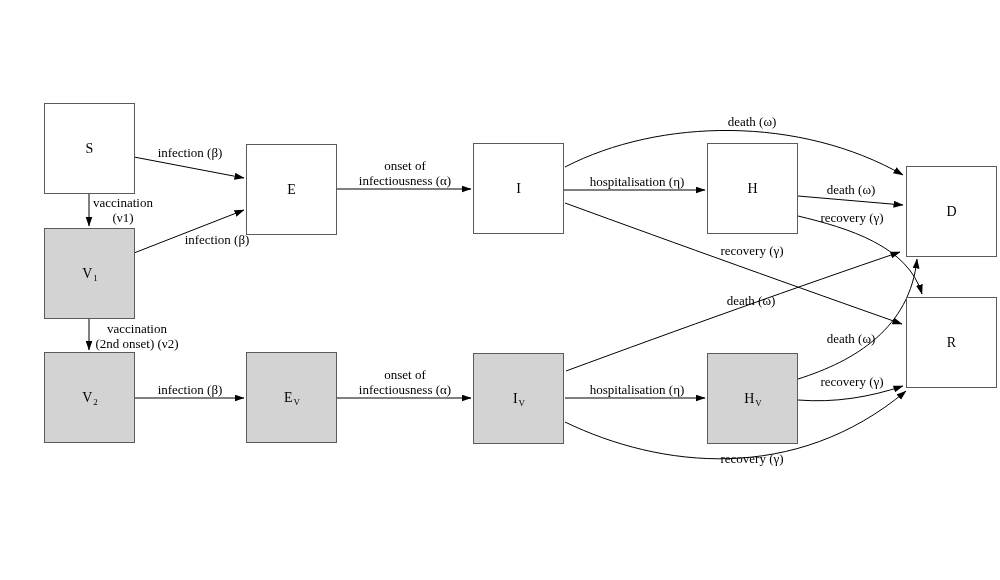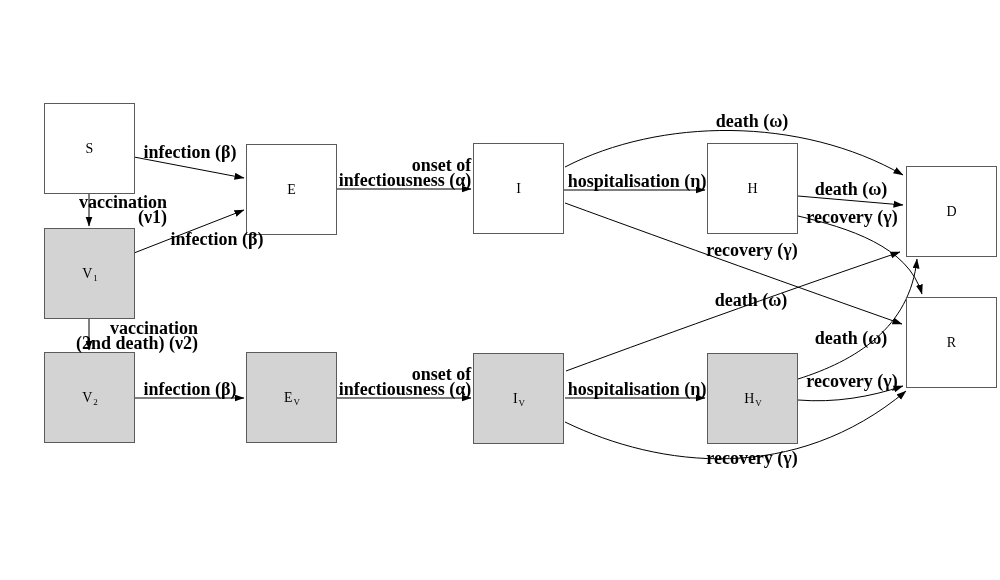--- a/index.html
+++ b/index.html
@@ -47,25 +47,24 @@
   }
   .node .sub {
     font-size: 9px;
     position: relative;
     top: 5px;
     left: 1px;
   }
   .elabel {
     position: absolute;
     transform: translateX(-50%);
-    text-align: right;
-    font-size: 18px;
+    text-align: center;
+    font-size: 13px;
     line-height: 15px;
     white-space: nowrap;
-    font-weight: bold;
   }
 </style>
 </head>
 <body>
 
 <div id="stage">
 
   <svg id="edges" width="1000" height="580" viewBox="0 0 1000 580">
     <defs>
       <marker id="arrow" markerWidth="10" markerHeight="8" refX="9.5" refY="3.5" orient="auto" markerUnits="userSpaceOnUse">
@@ -141,21 +140,21 @@
   </div>
   <div class="elabel" style="left:123px; top:195px;">
     <div>vaccination</div>
     <div>(ν1)</div>
   </div>
   <div class="elabel" style="left:217px; top:232px;">
     <div>infection (β)</div>
   </div>
   <div class="elabel" style="left:137px; top:321px;">
     <div>vaccination</div>
-    <div>(2nd death) (ν2)</div>
+    <div>(2nd onset) (ν2)</div>
   </div>
   <div class="elabel" style="left:190px; top:382px;">
     <div>infection (β)</div>
   </div>
   <div class="elabel" style="left:405px; top:158px;">
     <div>onset of</div>
     <div>infectiousness (α)</div>
   </div>
   <div class="elabel" style="left:405px; top:367px;">
     <div>onset of</div>

